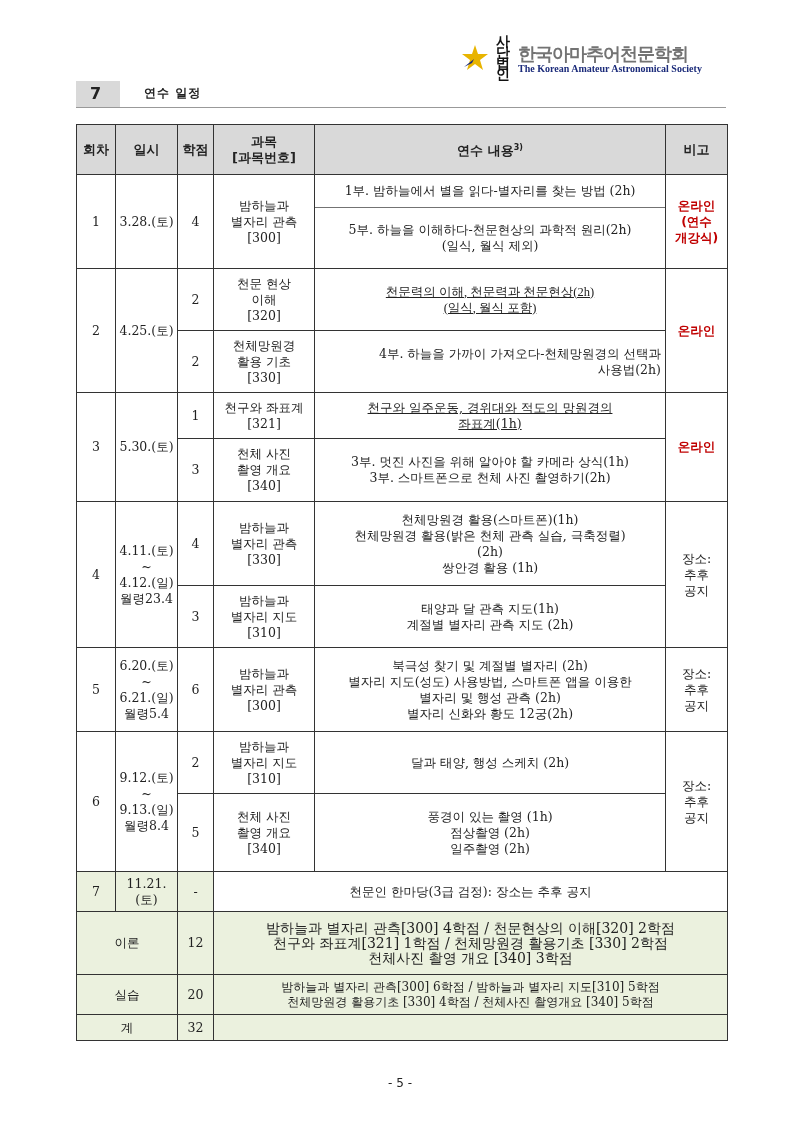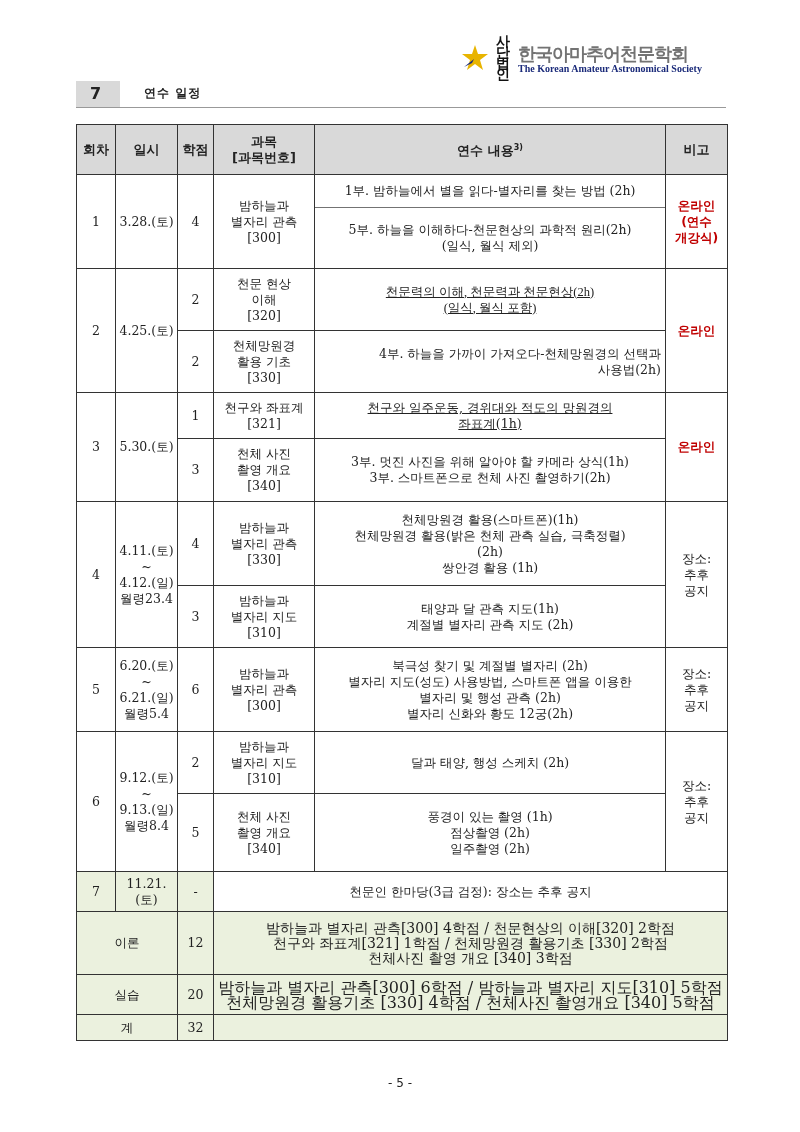--- a/index.html
+++ b/index.html
@@ -295,21 +295,21 @@
         <td class="green">12</td>
         <td colspan="3" class="green" style="font-size:14px;line-height:15px">
           <span class="line">밤하늘과 별자리 관측[300] 4학점 / 천문현상의 이해[320] 2학점</span>
           <span class="line">천구와 좌표계[321] 1학점 / 천체망원경 활용기초 [330] 2학점</span>
           <span class="line">천체사진 촬영 개요 [340] 3학점</span>
         </td>
       </tr>
       <tr>
         <td colspan="2" class="green" style="height:40px">실습</td>
         <td class="green">20</td>
-        <td colspan="3" class="green" style="font-size:16px;line-height:15px">
+        <td colspan="3" class="green" style="font-size:12px;line-height:15px">
           <span class="line">밤하늘과 별자리 관측[300] 6학점 / 밤하늘과 별자리 지도[310] 5학점</span>
           <span class="line">천체망원경 활용기초 [330] 4학점 / 천체사진 촬영개요 [340] 5학점</span>
         </td>
       </tr>
       <tr>
         <td colspan="2" class="green" style="height:26px">계</td>
         <td class="green">32</td>
         <td colspan="3" class="green" style="font-size:12px;line-height:15px"></td>
       </tr>
     </tbody>

